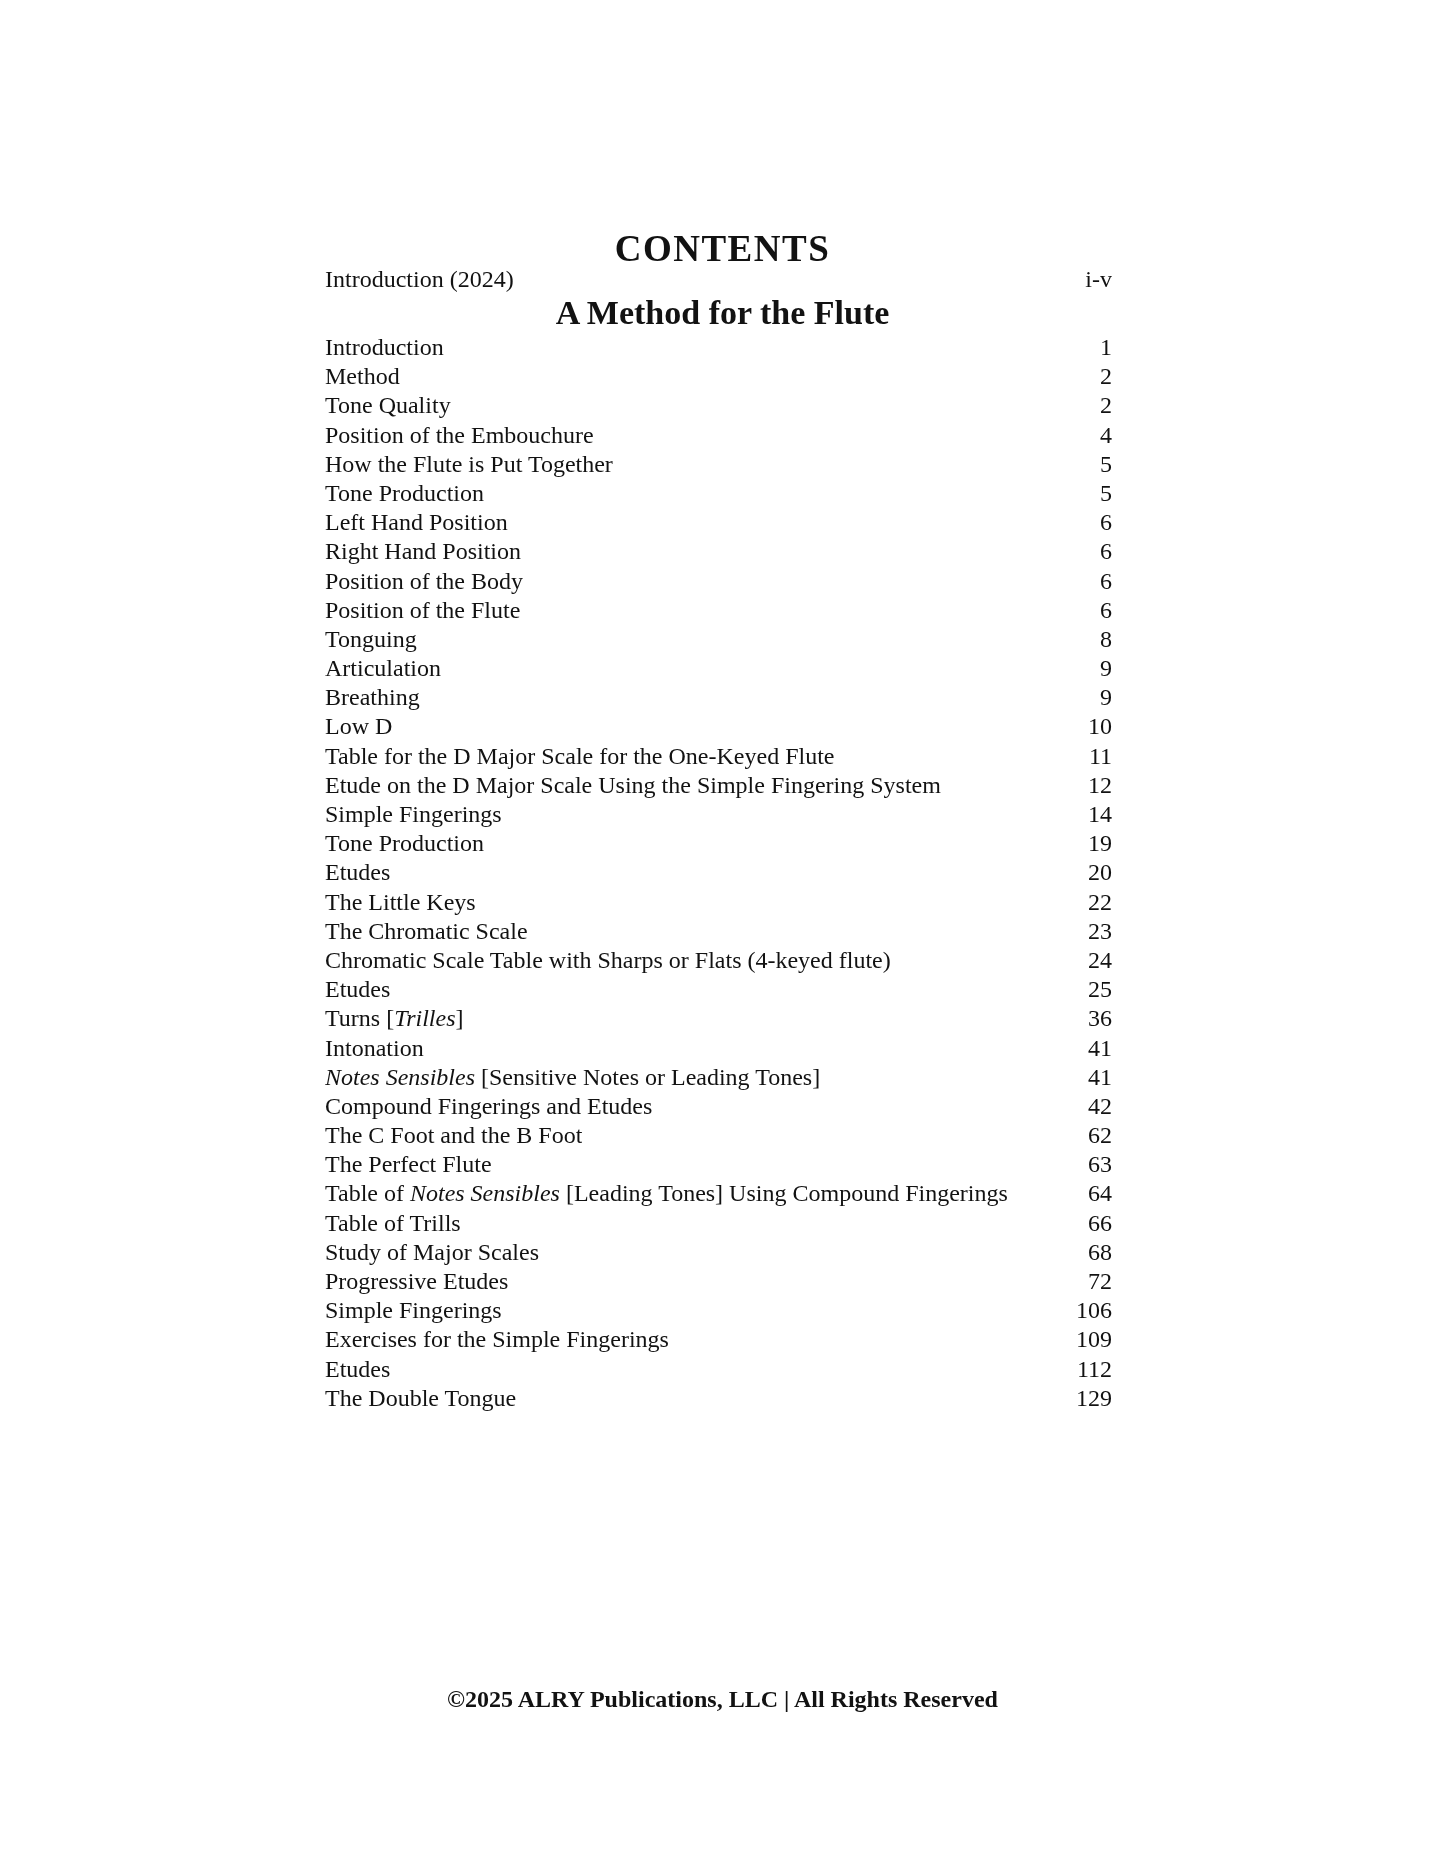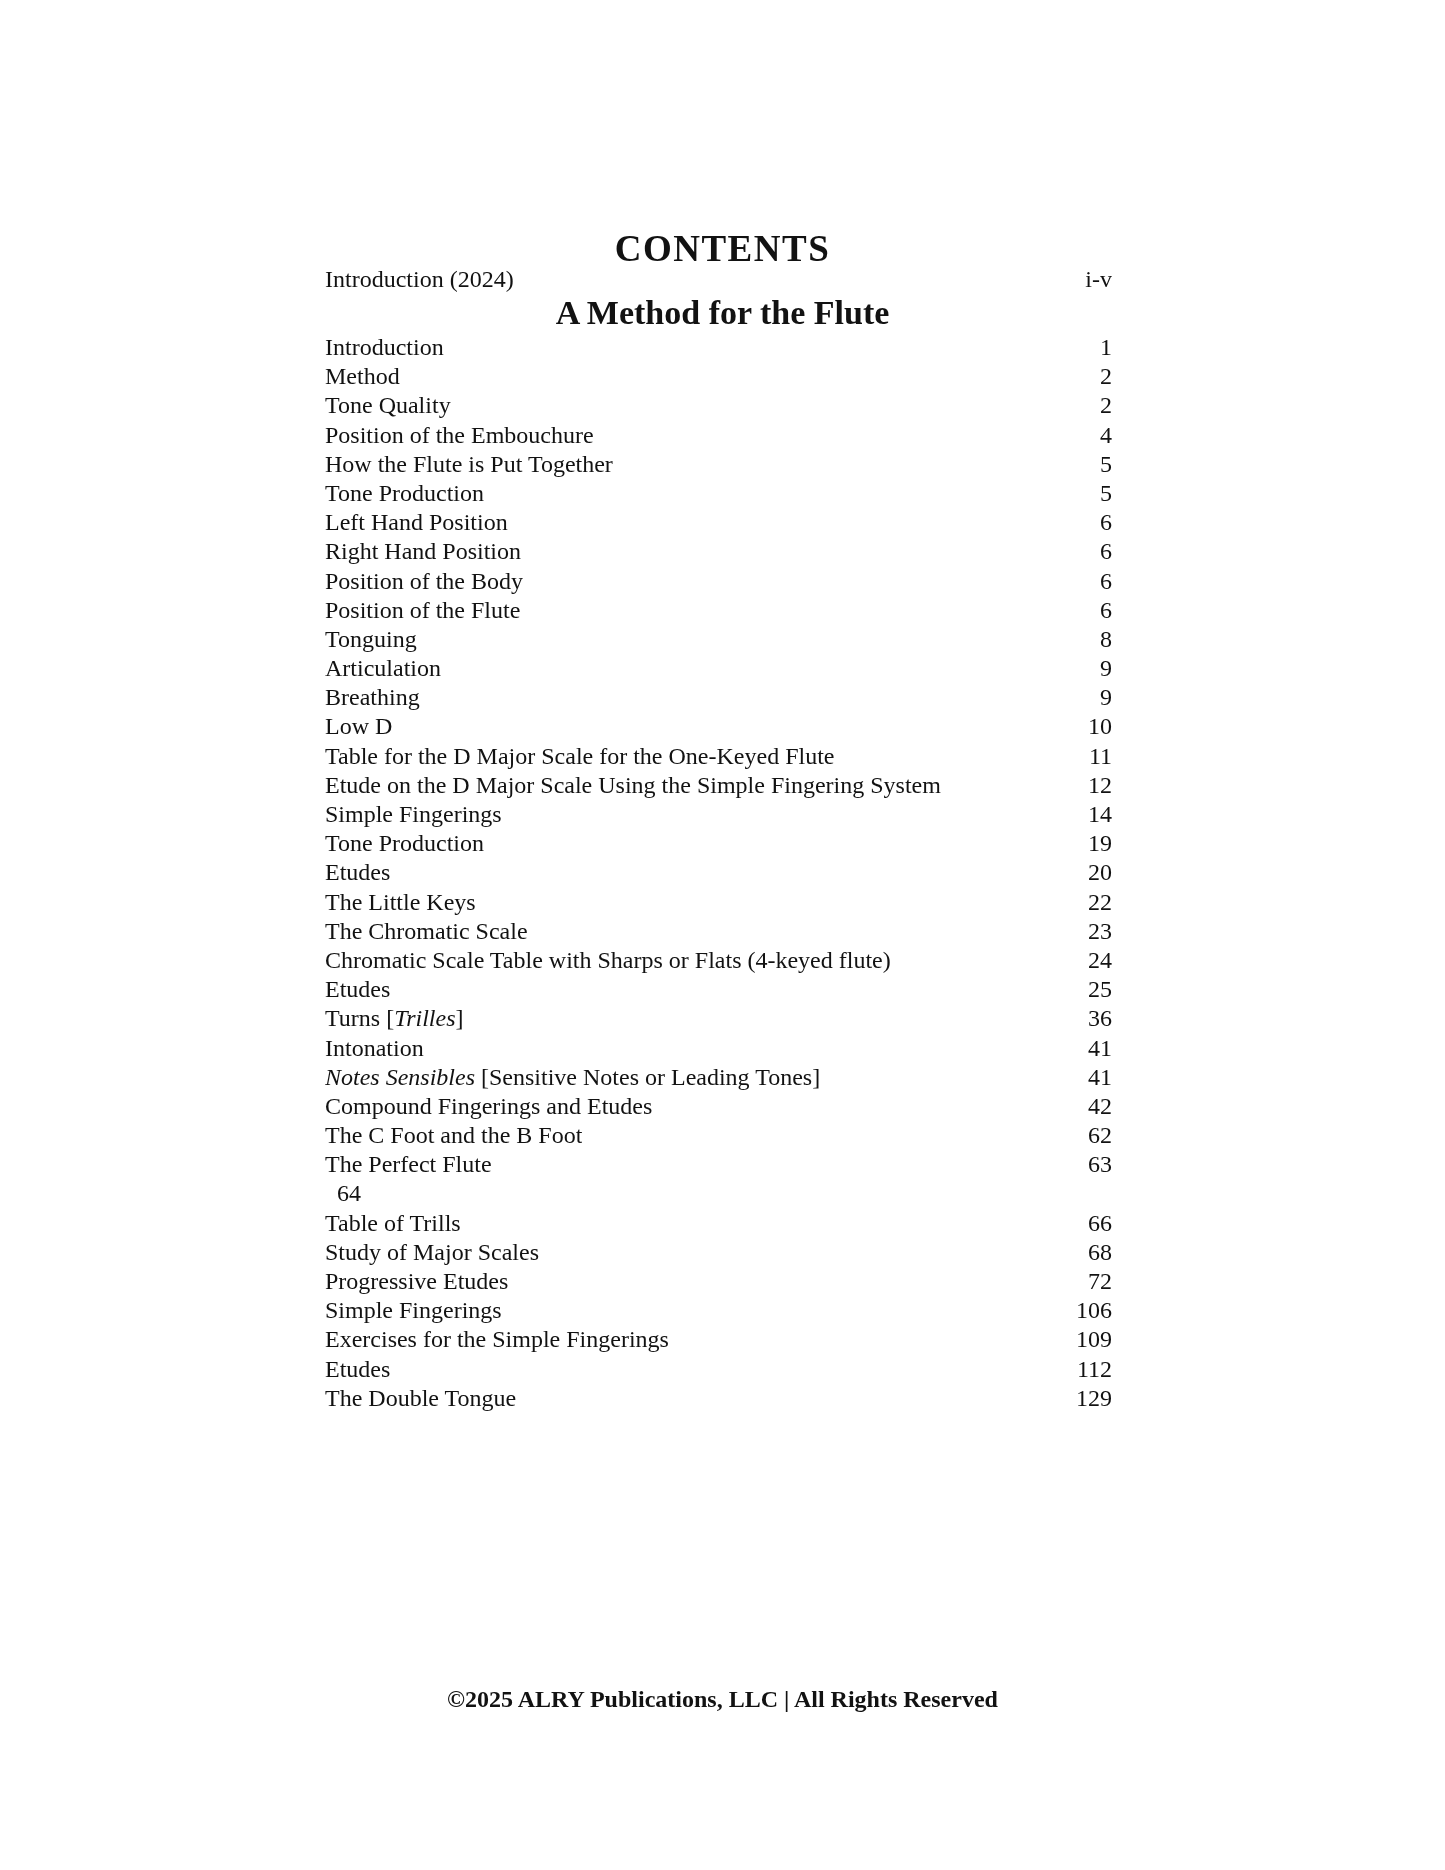--- a/index.html
+++ b/index.html
@@ -190,20 +190,21 @@
       </div>
       <div class="toc-row">
         <span class="label"><span>The C Foot and the B Foot</span></span>
         <span class="pagenum">62</span>
       </div>
       <div class="toc-row">
         <span class="label"><span>The Perfect Flute</span></span>
         <span class="pagenum">63</span>
       </div>
       <div class="toc-row">
+        <span class="label"><span>Table of </span><span class="it">Notes Sensibles</span><span> [Leading Tones] Using Compound Fingerings</span></span>
         <span class="pagenum">64</span>
       </div>
       <div class="toc-row">
         <span class="label"><span>Table of Trills</span></span>
         <span class="pagenum">66</span>
       </div>
       <div class="toc-row">
         <span class="label"><span>Study of Major Scales</span></span>
         <span class="pagenum">68</span>
       </div>

